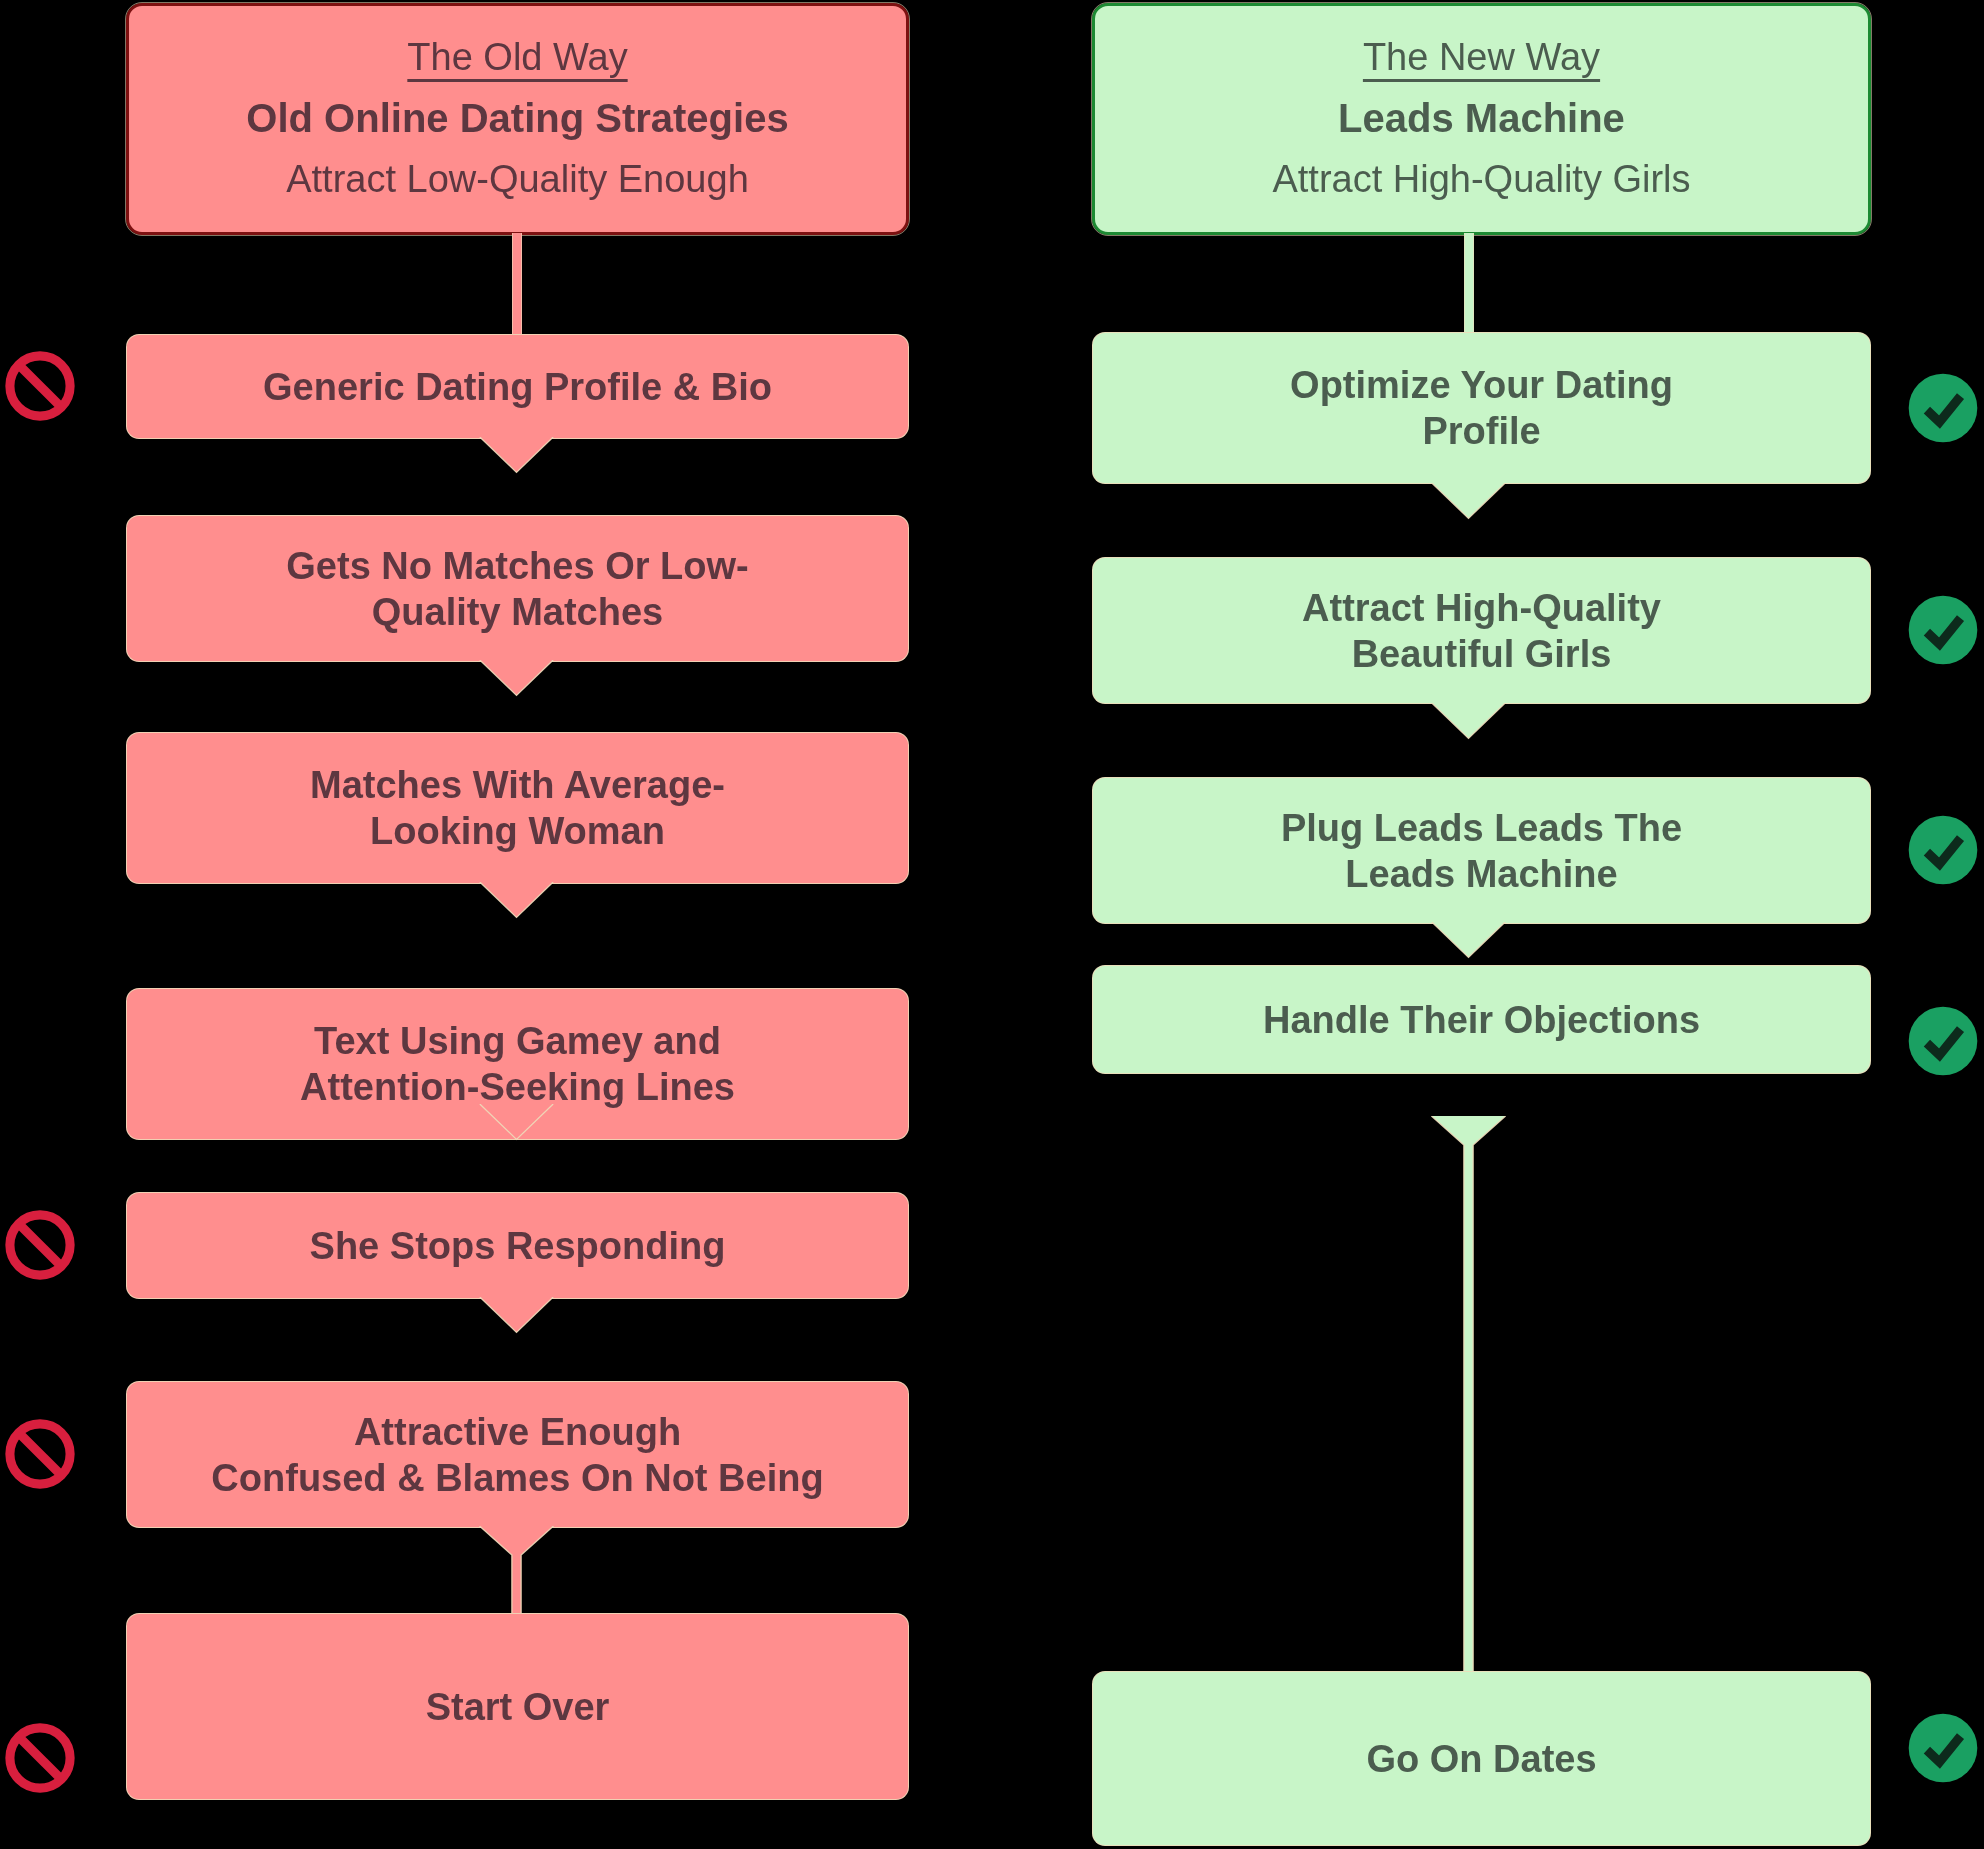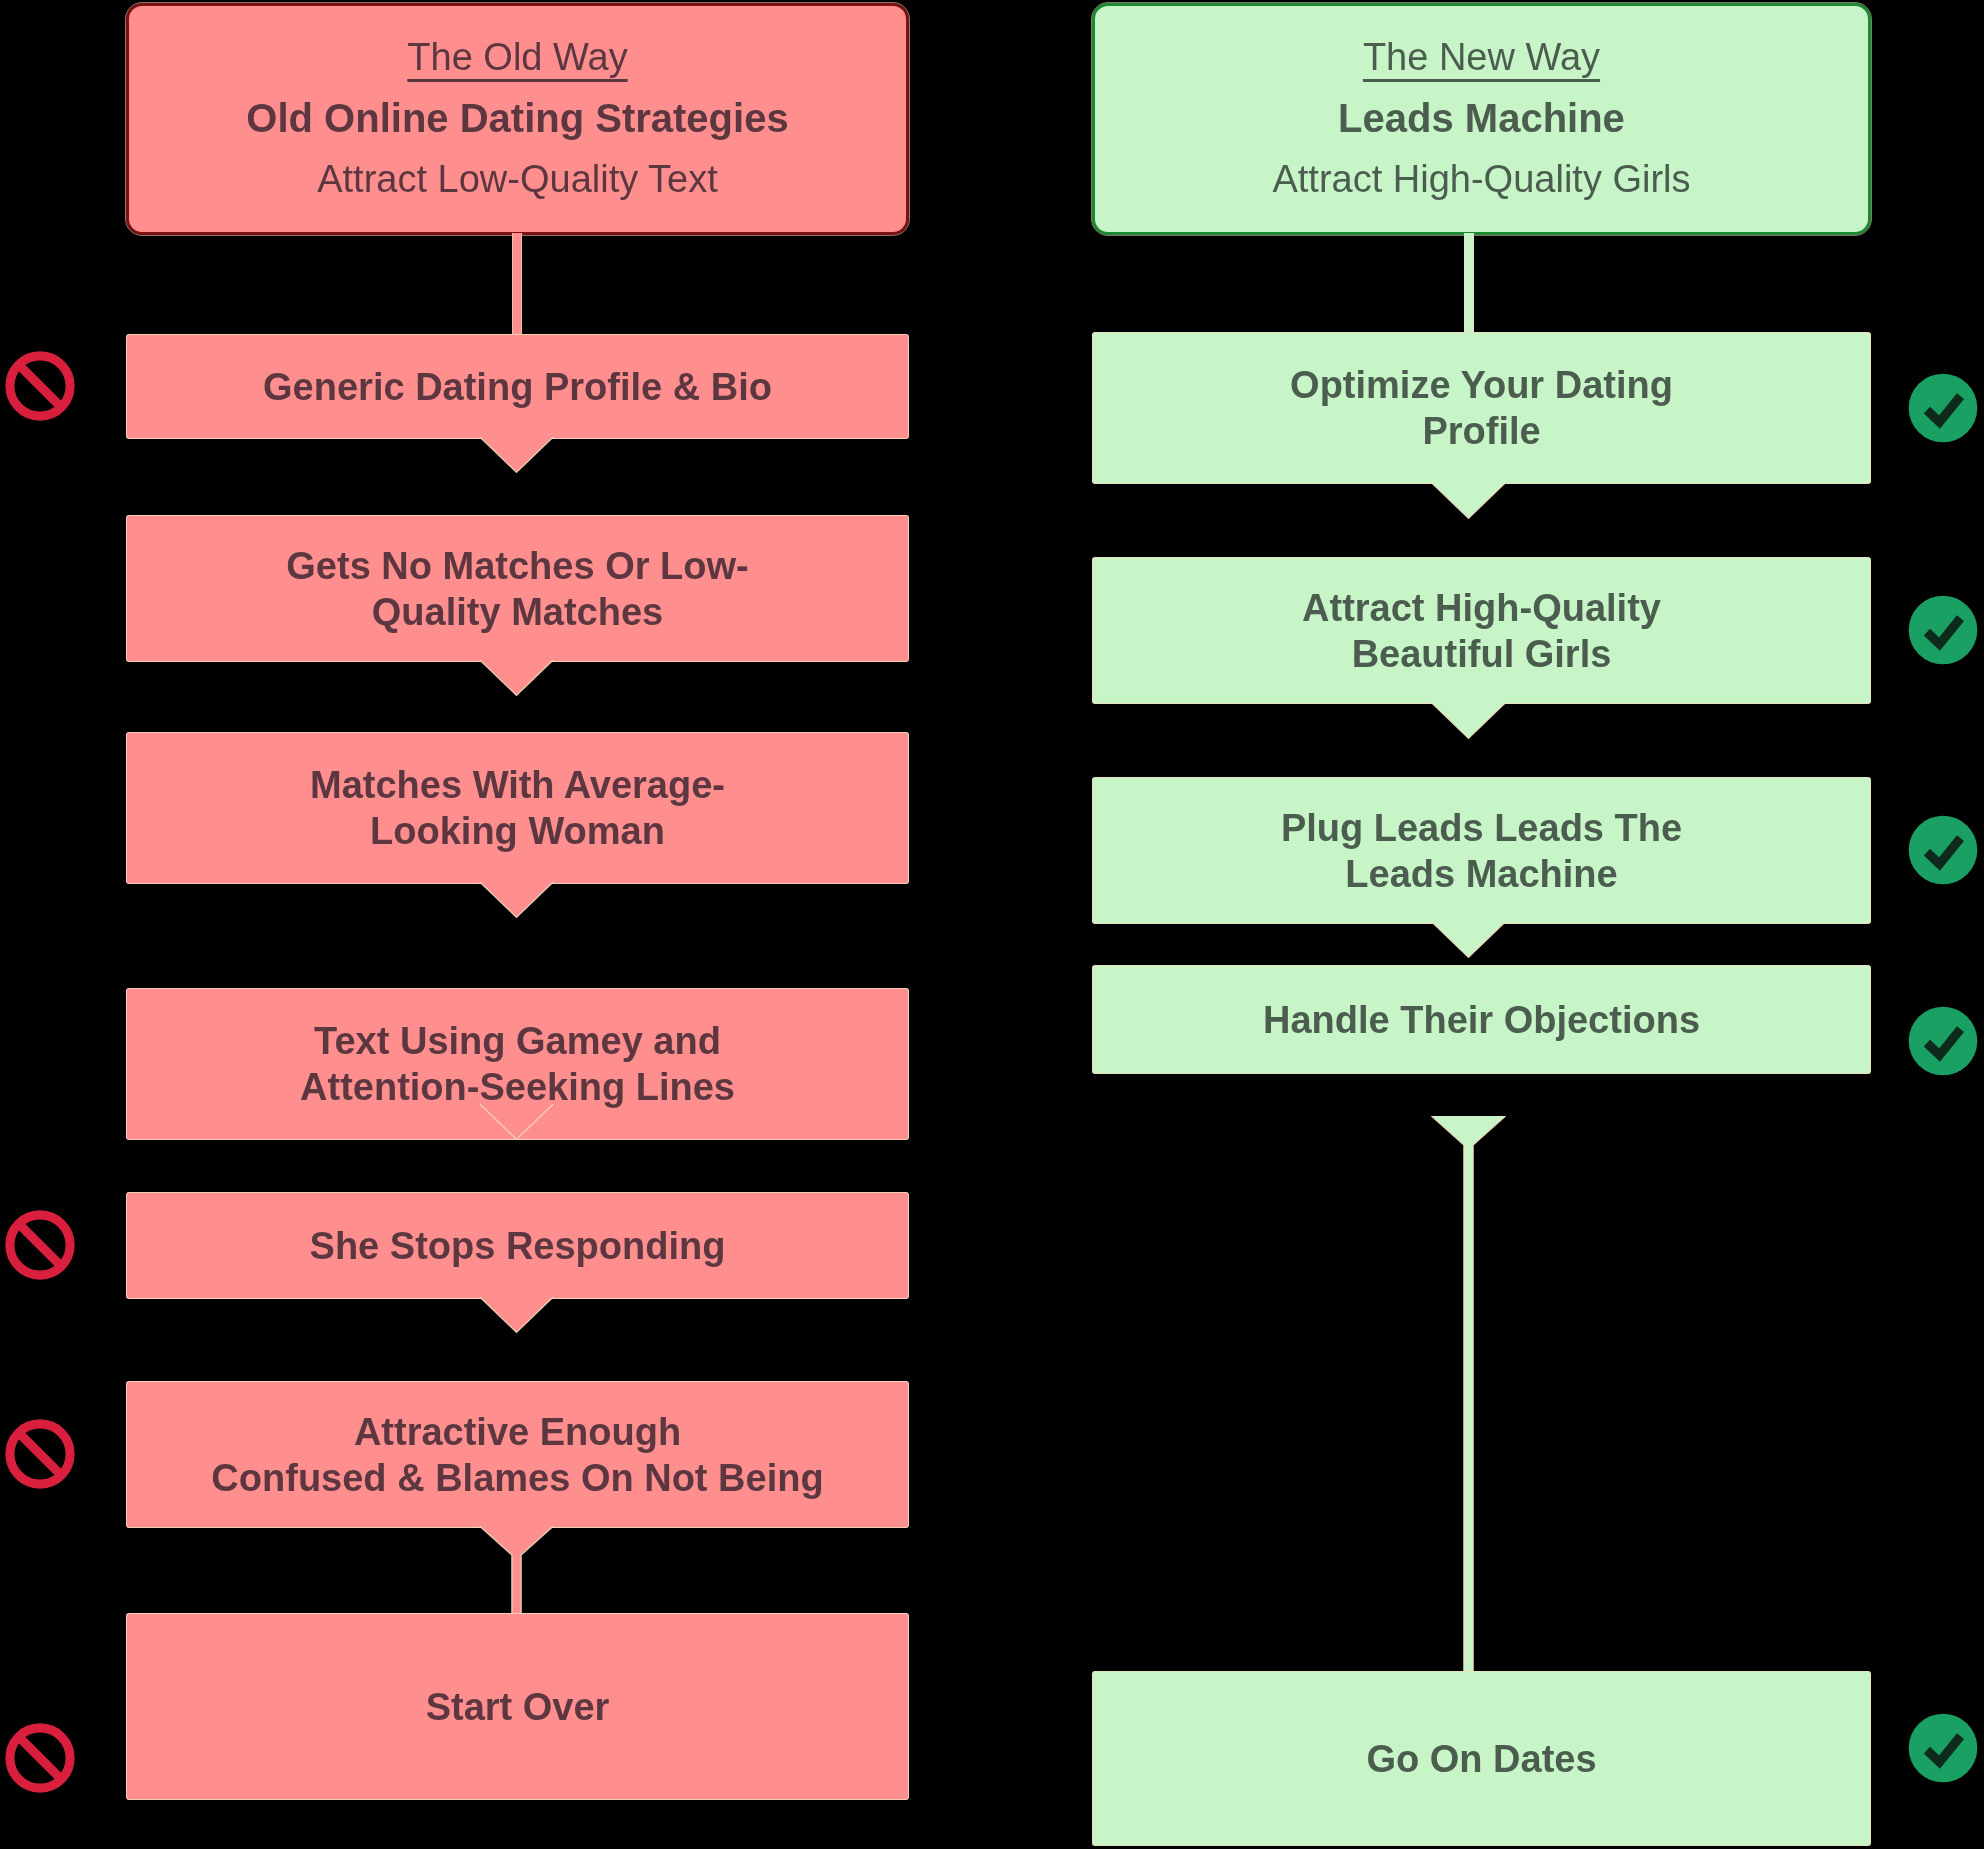--- a/index.html
+++ b/index.html
@@ -7,21 +7,21 @@
     position:relative;
     width:1985px;height:1849px;
     background:#000;
     font-family:"Liberation Sans", sans-serif;
     overflow:hidden;
   }
   .box{
     position:absolute;
     display:flex;flex-direction:column;align-items:center;justify-content:center;
     text-align:center;
-    border-radius:3px;
+    border-radius:13px;
     box-sizing:border-box;
     padding:0 25px;
   }
   .col-old .box{left:126px;width:783px;}
   .col-new .box{left:1078px;width:779px;margin-left:14px;}
   .red{background:#ff8e8e;color:#5d3740;border:1.3px solid rgba(238,220,186,0.85);}
   .green{background:#c8f5c8;color:#4b5d4f;border:1.3px solid rgba(238,220,186,0.85);}
   .hdr.red{border:3.3px solid #7d1111;outline:1.3px solid rgba(238,220,186,0.55);border-radius:16px;}
   .hdr.green{border:3.3px solid #1d8a33;outline:1.3px solid rgba(238,220,186,0.55);border-radius:16px;}
   .ln{display:block;font-weight:700;font-size:38px;line-height:46px;}
@@ -38,21 +38,21 @@
 </head>
 <body>
 
 <div class="canvas">
 
   <div class="col-old">
 
     <div class="box hdr red" style="top:2.6px;height:232px">
       <span class="eyebrow">The Old Way</span>
       <span class="hdr-title">Old Online Dating Strategies</span>
-      <span class="hdr-sub">Attract Low-Quality Text</span>
+      <span class="hdr-sub">Attract Low-Quality Enough</span>
     </div>
 
     <div class="vline redl" style="left:512px;top:233px;height:103px"></div>
 
     <div class="box red" style="top:334px;height:105px">
       <span class="ln">Generic Dating Profile &amp; Bio</span>
     </div>
     <div class="tail" style="left:478px;top:437px">
       <svg width="77" height="38" viewBox="0 0 116 58">
           <path d="M2 0 L58 54 L114 0" fill="#ff8e8e" stroke="rgba(238,220,186,0.9)" stroke-width="2"></path>

